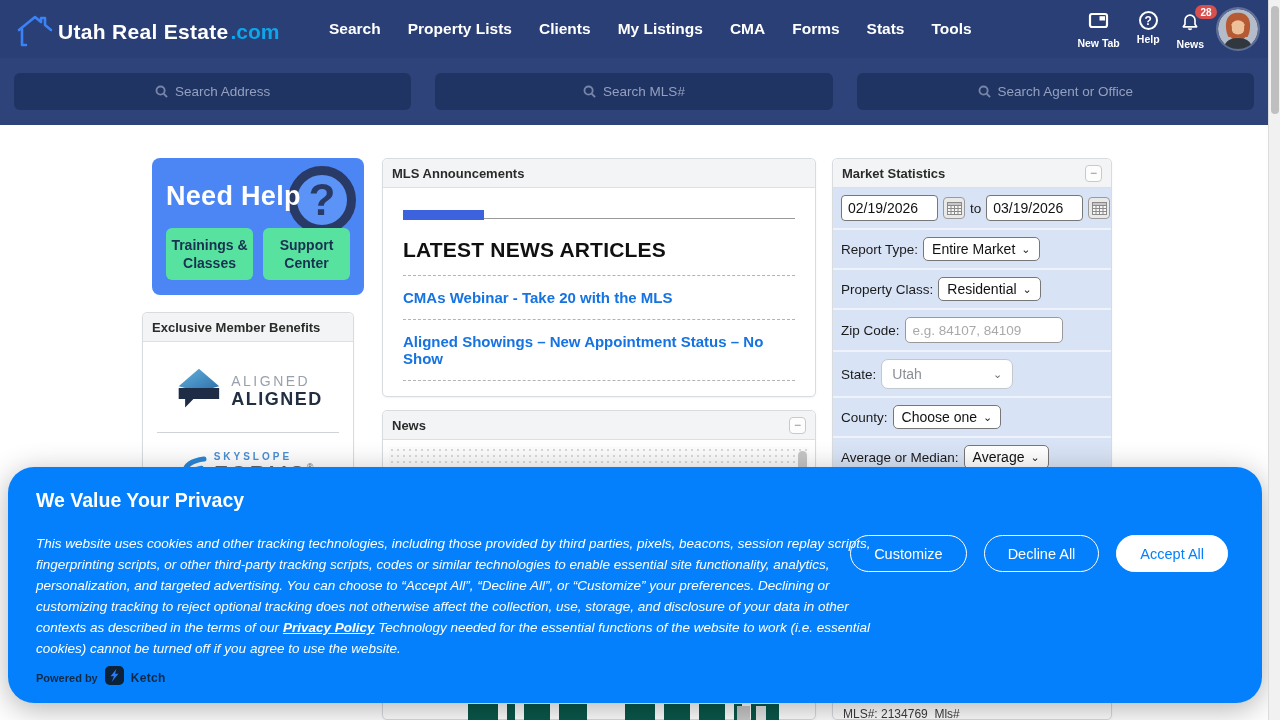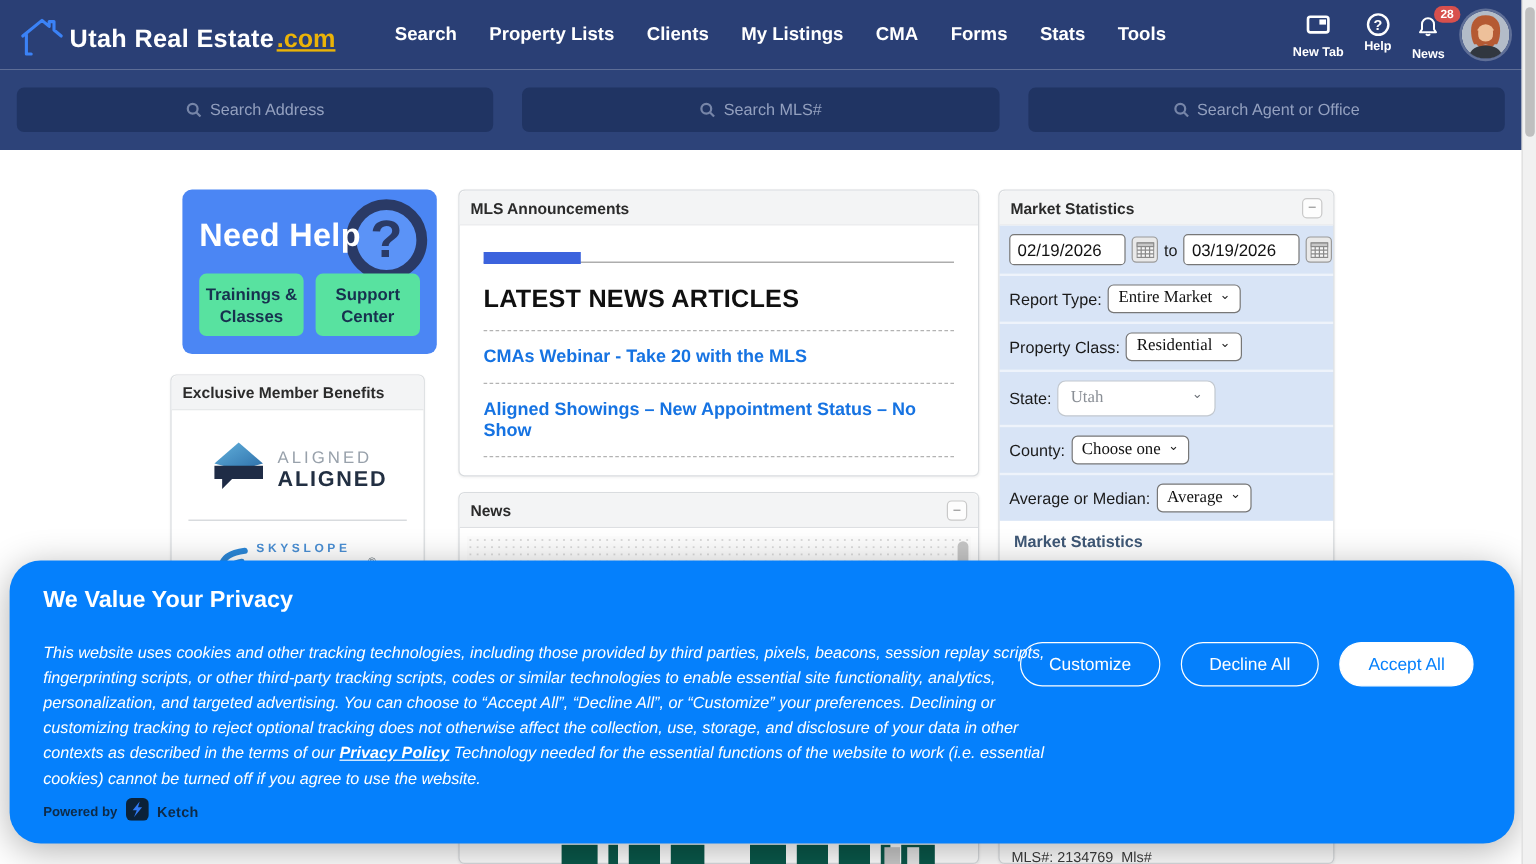--- a/index.html
+++ b/index.html
@@ -3,21 +3,21 @@
 <meta charset="utf-8">
 <style>
   * { margin:0; padding:0; box-sizing:border-box; }
   html,body { width:1280px; height:720px; }
   body { font-family:"Liberation Sans", sans-serif; background:#fff; position:relative; overflow:hidden; }
 
   
   .topbar { position:absolute; left:0; top:0; width:1280px; height:58px; background:#2a3f75; z-index:5; }
   .logo { position:absolute; left:14px; top:11px; display:flex; align-items:center; gap:2px; }
   .logo-text { font-size:21px; font-weight:bold; color:#fff; letter-spacing:.3px; }
-  .logo-suffix { font-size:21px; font-weight:bold; color:#eab308;text-decoration:underline; }
+  .logo-suffix { font-size:21px; font-weight:bold; color:#0ea5e9; }
   .topnav { position:absolute; left:329px; top:0; height:58px; display:flex; align-items:center; gap:27px; }
   .topnav .nav-item { color:#fff; font-size:15.5px; font-weight:bold; cursor:pointer; white-space:nowrap; }
   .top-actions { position:absolute; right:76px; top:8px; display:flex; align-items:flex-start; gap:17px; }
   .action { display:flex; flex-direction:column; align-items:center; gap:3px; color:#fff; cursor:pointer; position:relative; padding-top:3px; }
   .action-label { font-size:10.5px; font-weight:bold; color:#fff; }
   .help-circle { width:19px; height:19px; border:2px solid #fff; border-radius:50%; display:flex; align-items:center; justify-content:center; font-size:12px; font-weight:bold; }
   .badge { position:absolute; top:-3px; right:-13px; background:#d8504d; color:#fff; font-size:10px; font-weight:bold; border-radius:9px; padding:1.5px 5.5px; }
   .avatar { position:absolute; right:22px; top:9px; width:40px; height:40px; border-radius:50%; overflow:hidden; box-shadow:0 0 0 2px rgba(255,255,255,.25); cursor:pointer; }
 
   
@@ -63,21 +63,21 @@
   .news-body { position:relative; margin:7px 6px; height:250px; background:#fcfcfc;
     background-image:radial-gradient(#d9d9d9 1px, transparent 1px); background-size:6px 6px; }
   .news-scroll-thumb { position:absolute; right:2px; top:4px; width:9px; height:34px; background:#c6c6c6; border-radius:5px; }
 
   
   .market { left:832px; top:158px; width:280px; height:562px; }
   .stats-form { background:#d8e4f6; }
   .form-row { display:flex; align-items:center; gap:5px; padding:7px 8px; border-bottom:2px solid #eef3fb; font-size:13.5px; color:#1a1a1a; flex-wrap:nowrap; }
   .date-input { width:97px; height:26px; border:1px solid #777; border-radius:4px; font-family:"Liberation Sans",sans-serif; font-size:14px; padding:0 6px; color:#111; background:#fff; }
   .cal-btn { width:22px; height:22px; border:1px solid #9a9a9a; border-radius:4px; background:#e9e9e9; display:flex; align-items:center; justify-content:center; cursor:pointer; flex-shrink:0; }
-  .sel { display:inline-flex; align-items:flex-start; gap:6px; border:1px solid #777; border-radius:5px; background:#fff; padding:3px 8px; font-size:14px; color:#111; cursor:pointer; white-space:nowrap;font-family:Liberation Serif, serif; }
+  .sel { display:inline-flex; align-items:center; gap:6px; border:1px solid #777; border-radius:5px; background:#fff; padding:3px 8px; font-size:14px; color:#111; cursor:pointer; white-space:nowrap; }
   .sel .chev { font-size:11px; color:#222; line-height:1; }
   .sel-lg { border:1px solid #c2c8cf; border-radius:7px; padding:6px 10px; width:132px; justify-content:space-between; color:#8a8f96;gap:36px; }
   .sel-lg .chev { color:#6a6f76; }
   .zip-input { width:158px; height:26px; border:1px solid #999; border-radius:5px; font-family:"Liberation Sans",sans-serif; font-size:13.5px; padding:0 7px; color:#111; }
   .zip-input::placeholder { color:#a9a9a9; }
   .stats-results { padding:10px 12px 0; }
   .results-title { font-size:13.5px; font-weight:bold; color:#3f5876; margin-bottom:10px; }
   .stat-row { display:flex; justify-content:space-between; font-size:13.5px; color:#222; padding:2px 2px 2px 8px; }
 
   
@@ -300,20 +300,24 @@
       </span>
     </div>
     <div class="form-row">
       <span>Property Class:</span>
       <span class="sel">
         <span>Residential</span>
           <span class="chev">⌄</span>
       </span>
     </div>
     <div class="form-row">
+      <span>Zip Code:</span>
+      <input class="zip-input" placeholder="e.g. 84107, 84109" style="">
+    </div>
+    <div class="form-row">
       <span>State:</span>
       <span class="sel sel-lg">
         <span>Utah</span>
           <span class="chev">⌄</span>
       </span>
     </div>
     <div class="form-row">
       <span>County:</span>
       <span class="sel">
         <span>Choose one</span>

